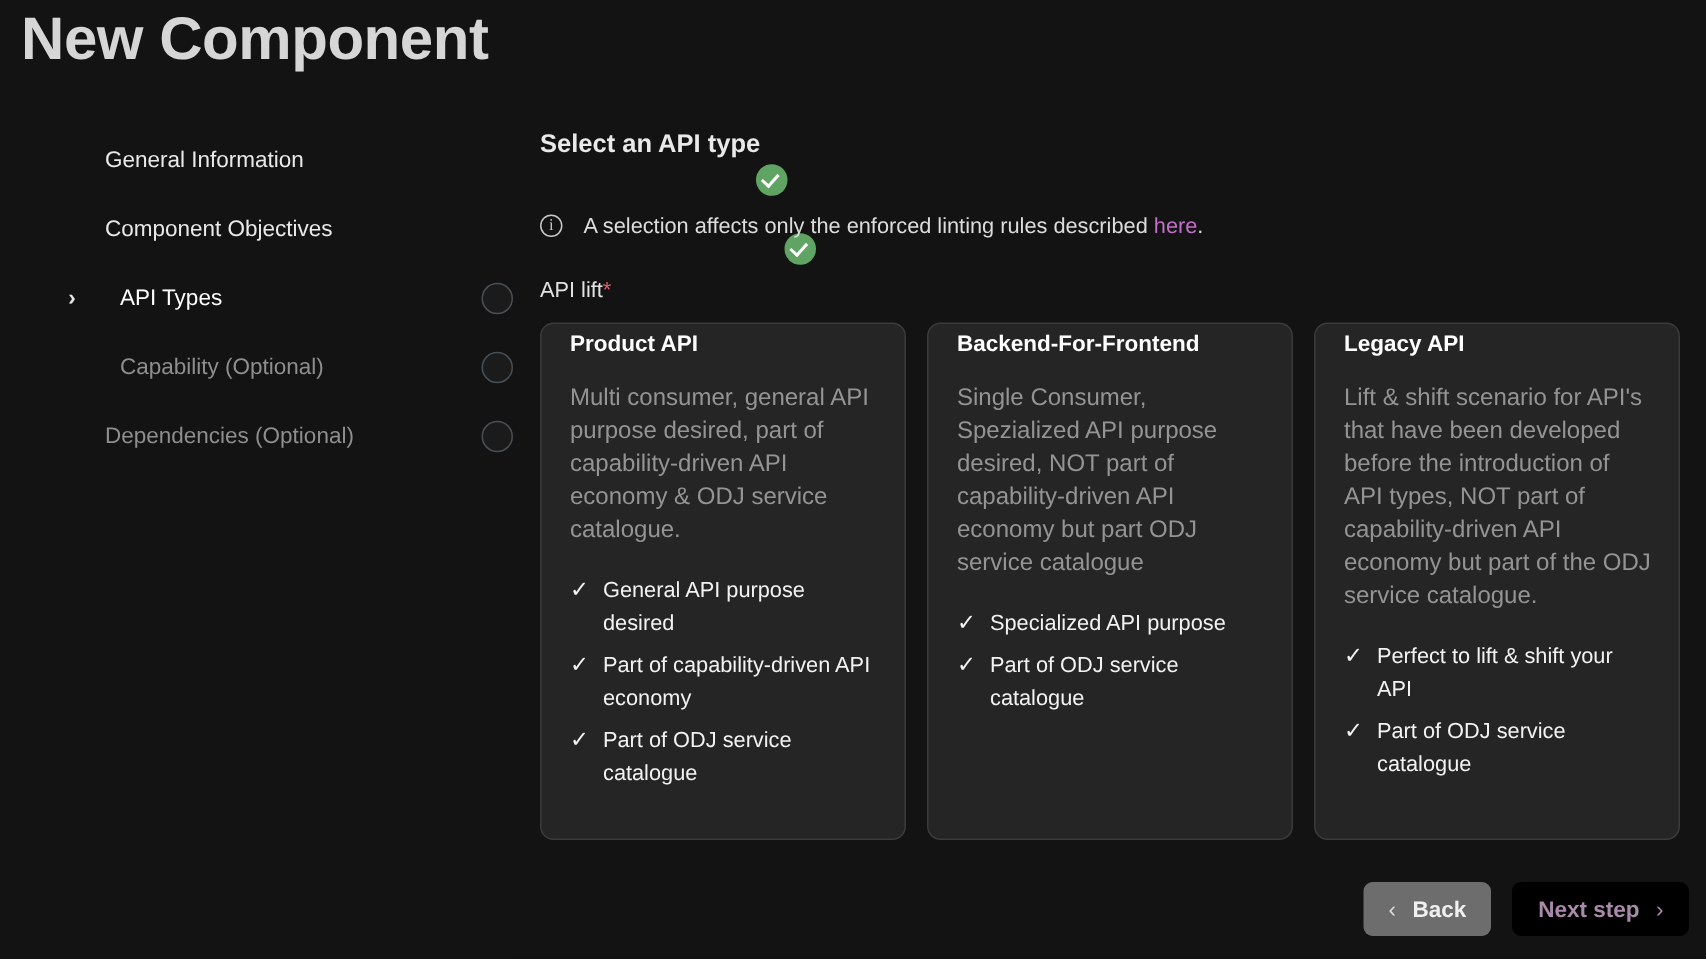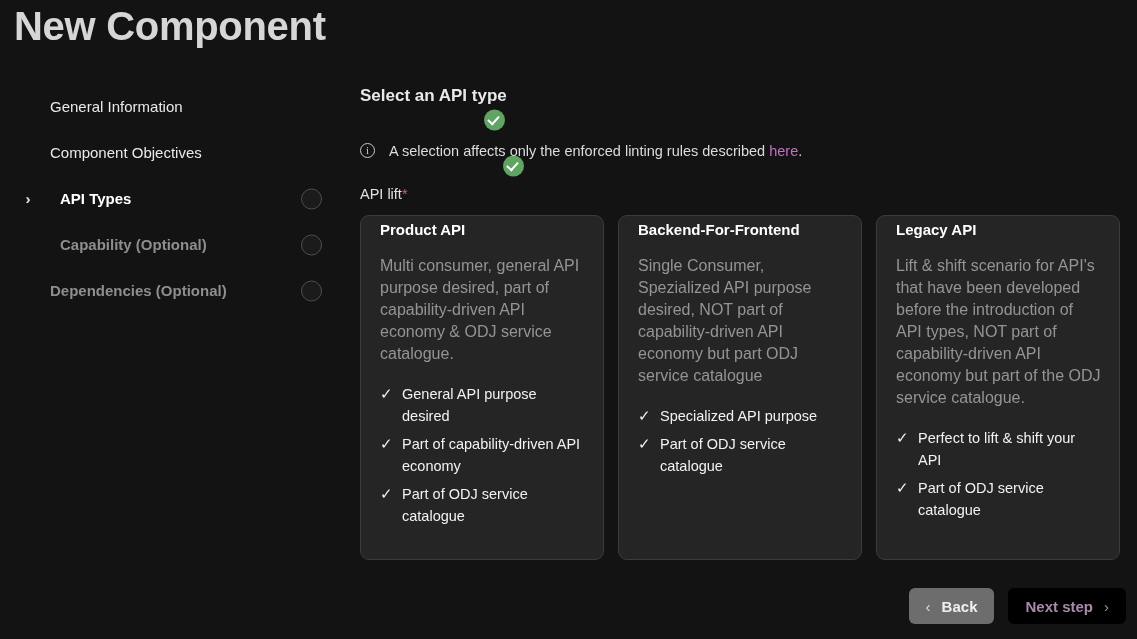--- a/index.html
+++ b/index.html
@@ -28,20 +28,21 @@
     letter-spacing: -0.3px;
     line-height: 56px;
   }
 
   
   .stepper {
     position: absolute;
     left: 0;
     top: 84px;
     width: 340px;
+    padding-left: 20px;
   }
 
   .step {
     position: relative;
     height: 46px;
     display: flex;
     align-items: center;
   }
 
   .step-chevron {
@@ -61,22 +62,22 @@
   .step-label {
     font-size: 15px;
     line-height: 20px;
     white-space: nowrap;
   }
 
   .step.lvl0 .step-label { margin-left: 50px; }
   .step.lvl1 .step-label { margin-left: 60px; }
 
   .step.state-done .step-label   { color: #e9e9e9; font-weight: normal; }
-  .step.state-active .step-label { color: #ffffff; font-weight: bold; }
-  .step.state-muted .step-label  { color: #8e8e8e; font-weight: bold; }
+  .step.state-active .step-label { color: #ffffff; font-weight: normal; }
+  .step.state-muted .step-label  { color: #8e8e8e; font-weight: normal; }
 
   .step-marker {
     position: absolute;
     left: 301px;
     top: 50%;
     transform: translateY(-50%);
     width: 21px;
     height: 21px;
     border-radius: 50%;
   }

